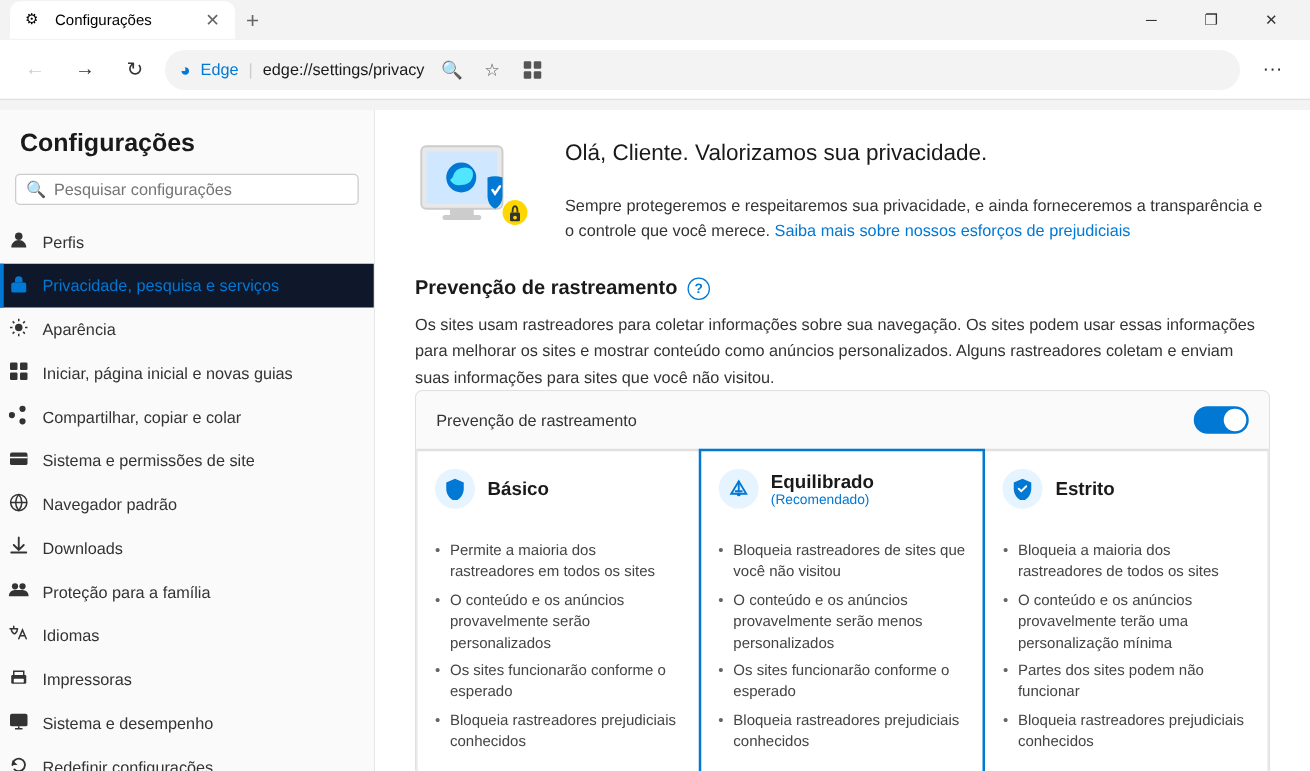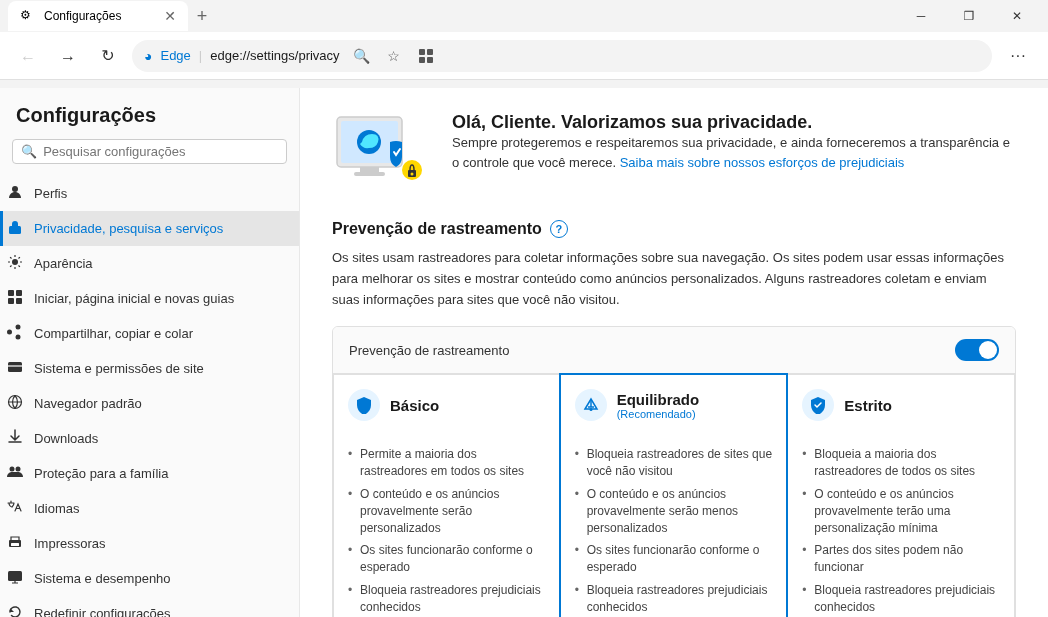--- a/index.html
+++ b/index.html
@@ -114,21 +114,21 @@
       display: flex;
       align-items: center;
       padding: 8px 3px;
       cursor: pointer;
       gap: 10px;
       color: #333;
       font-size: 13px;
       border-left: 3px solid transparent;
     }
     .sidebar-item.active {
-      background: #e5e5e5;
+      background: #0f172a;
       border-left: 3px solid #0078d4;
       color: #0078d4;
       font-weight: 500;
     }
     .sidebar-item .item-icon { width: 18px; text-align: center; font-size: 14px; flex-shrink: 0; }
 
     
     .content {
       flex: 1;
       overflow-y: auto;
@@ -143,23 +143,23 @@
       gap: 20px;
       margin-bottom: 28px;
     }
     .welcome-illustration {
       width: 100px;
       height: 80px;
       flex-shrink: 0;
     }
     .welcome-text h2 {
       font-size: 18px;
-      font-weight: 700;
+      font-weight: 400;
       color: #1a1a1a;
-      margin-bottom: 0;
+      margin-bottom: 22px;
     }
     .welcome-text p {
       font-size: 13px;
       color: #333;
       line-height: 1.5;
     }
     .welcome-text a { color: #0078d4; text-decoration: none; }
 
     
     .section-title {
@@ -168,21 +168,21 @@
       gap: 8px;
       font-size: 16px;
       font-weight: 600;
       color: #1a1a1a;
       margin-bottom: 10px;
     }
     .section-desc {
       font-size: 13px;
       color: #333;
       line-height: 1.6;
-      margin-bottom: 16px;
+      margin-bottom: 0;
     }
     .help-icon {
       width: 18px; height: 18px; border-radius: 50%; border: 1.5px solid #0078d4;
       display: flex; align-items: center; justify-content: center;
       font-size: 11px; color: #0078d4; cursor: pointer;
     }
 
     
     .tracking-box {
       border: 1px solid #e0e0e0;

